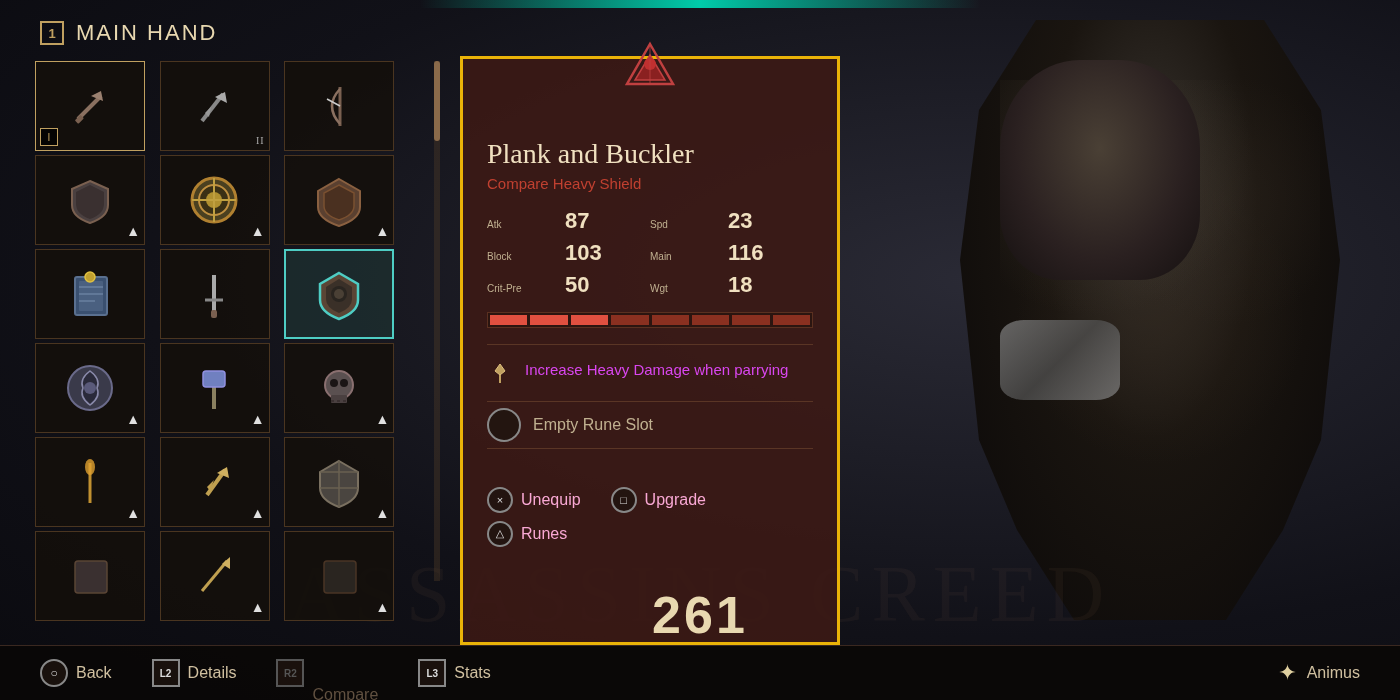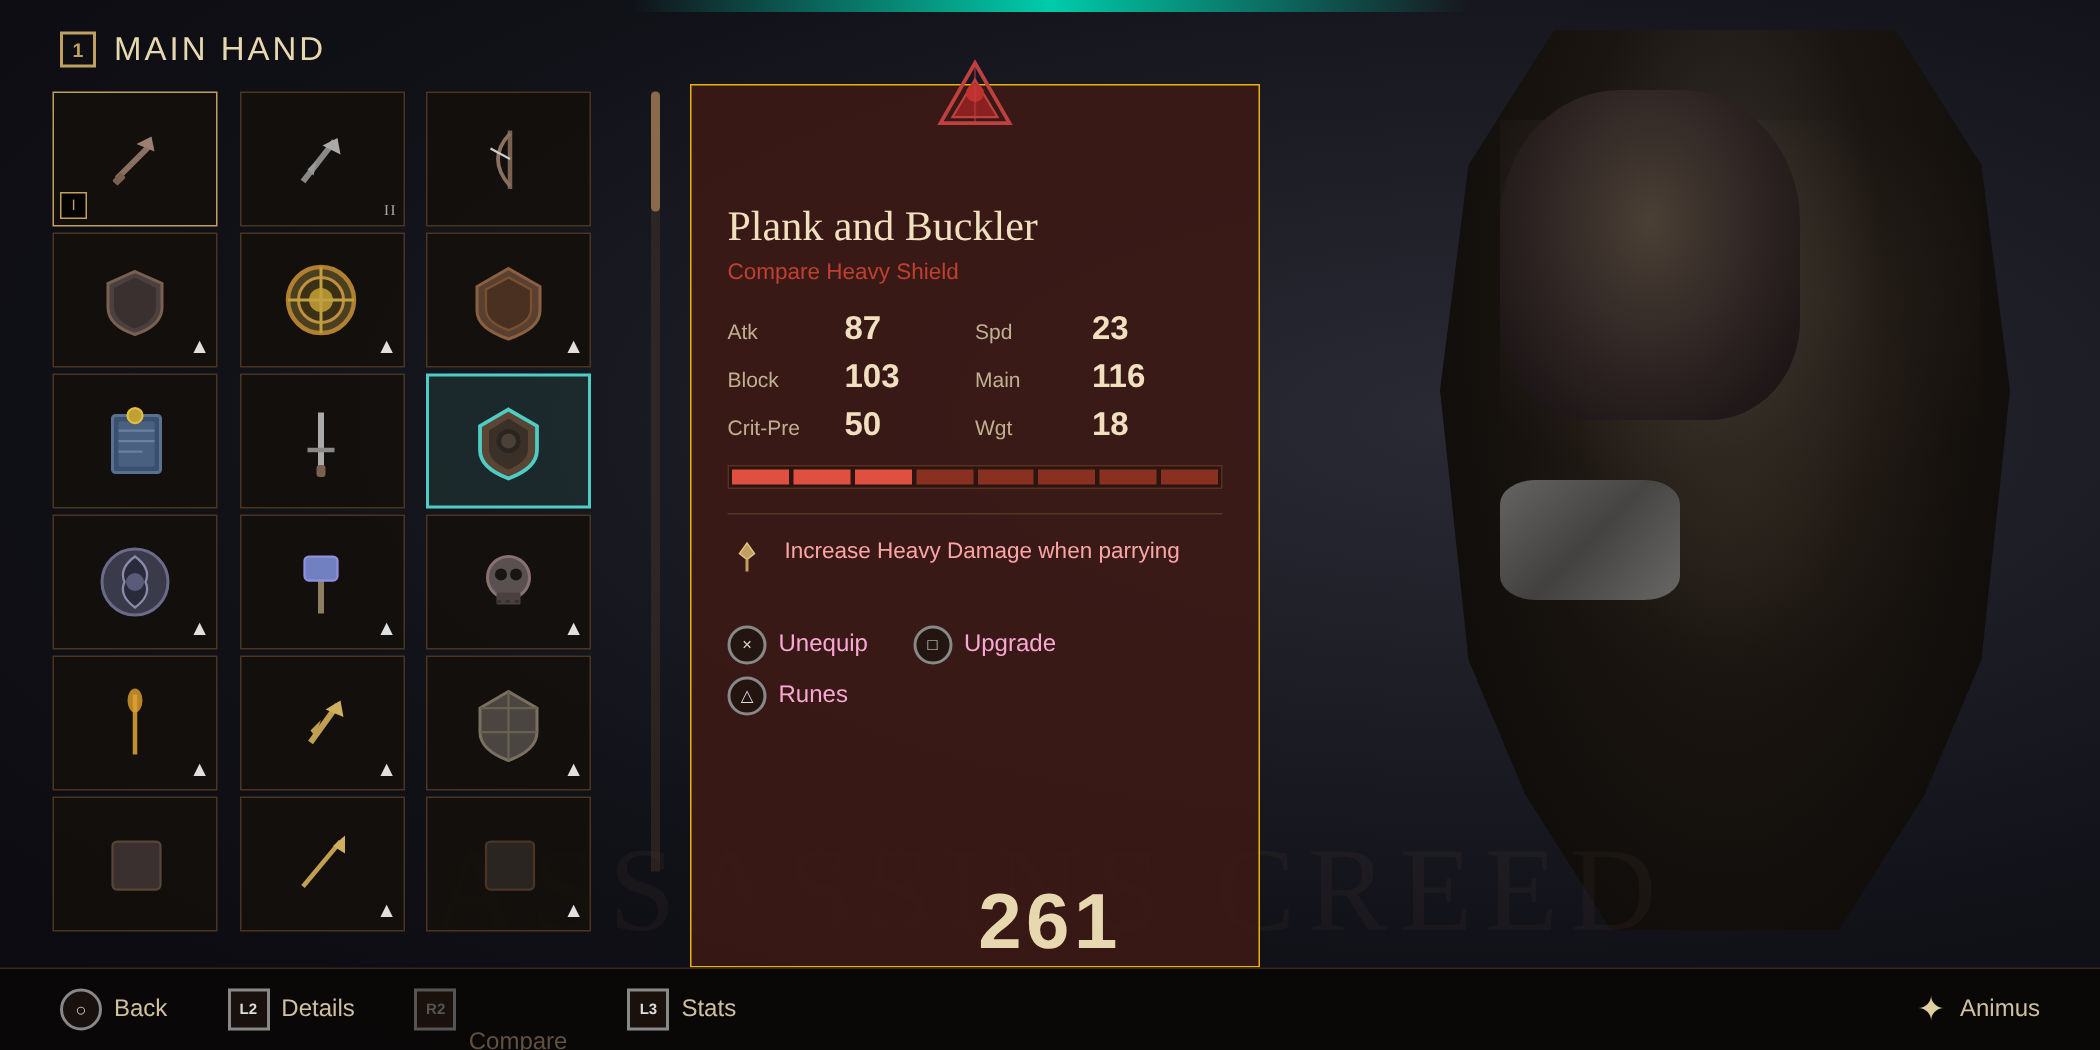--- a/index.html
+++ b/index.html
@@ -218,21 +218,21 @@
       height: 80px;
       background: #8a6a4a;
       border-radius: 3px;
     }
 
     
     .detail-panel {
       width: 380px;
       flex-shrink: 0;
       background: rgba(60, 25, 20, 0.88);
-      border: 1px solid #eab308;
+      border: 3px solid #eab308;
       position: relative;
       padding: 0;
     }
 
     .detail-content {
       padding: 40px 24px 20px;
     }
     .item-name {
       font-size: 28px;
       color: #f0e0c0;
@@ -253,21 +253,21 @@
       grid-template-columns: 1fr 1fr;
       gap: 6px 0;
       margin-bottom: 14px;
     }
     .stat-row {
       display: flex;
       align-items: baseline;
       gap: 8px;
     }
     .stat-label {
-      font-size: 14px;
+      font-size: 10px;
       color: #c0b090;
       font-family: sans-serif;
       min-width: 70px;
     }
     .stat-value {
       font-size: 22px;
       color: #f0e0c0;
       font-family: sans-serif;
       font-weight: bold;
     }
@@ -306,21 +306,21 @@
       margin-bottom: 12px;
     }
     .ability-icon {
       width: 28px;
       height: 28px;
       flex-shrink: 0;
       margin-top: 2px;
     }
     .ability-text {
       font-size: 15px;
-      color: #fca5a5;
+      color: #d946ef;
       font-family: sans-serif;
       line-height: 1.4;
     }
 
     .rune-slot-row {
       display: flex;
       align-items: center;
       gap: 12px;
       padding: 6px 0;
       border-top: 1px solid #5a3525;
@@ -763,20 +763,24 @@
           <div class="ability-row">
             <div class="ability-icon">
               <svg width="26" height="26" viewBox="0 0 26 26">
                 <path d="M13,3 L18,10 L13,14 L8,10 Z" fill="#c0a060" stroke="#e0c080" stroke-width="1"></path>
                 <line x1="13" y1="14" x2="13" y2="22" stroke="#c0a060" stroke-width="2"></line>
               </svg>
             </div>
             <div class="ability-text">Increase Heavy Damage when parrying</div>
           </div>
 
+          <div class="rune-slot-row">
+            <div class="rune-circle"></div>
+            <div class="rune-text">Empty Rune Slot</div>
+          </div>
         </div>
 
         <div class="action-buttons">
           <div class="action-row">
             <div class="action-btn">
               <div class="btn-circle">×</div>
               <span class="btn-label">Unequip</span>
             </div>
             <div class="action-btn">
               <div class="btn-circle">□</div>

